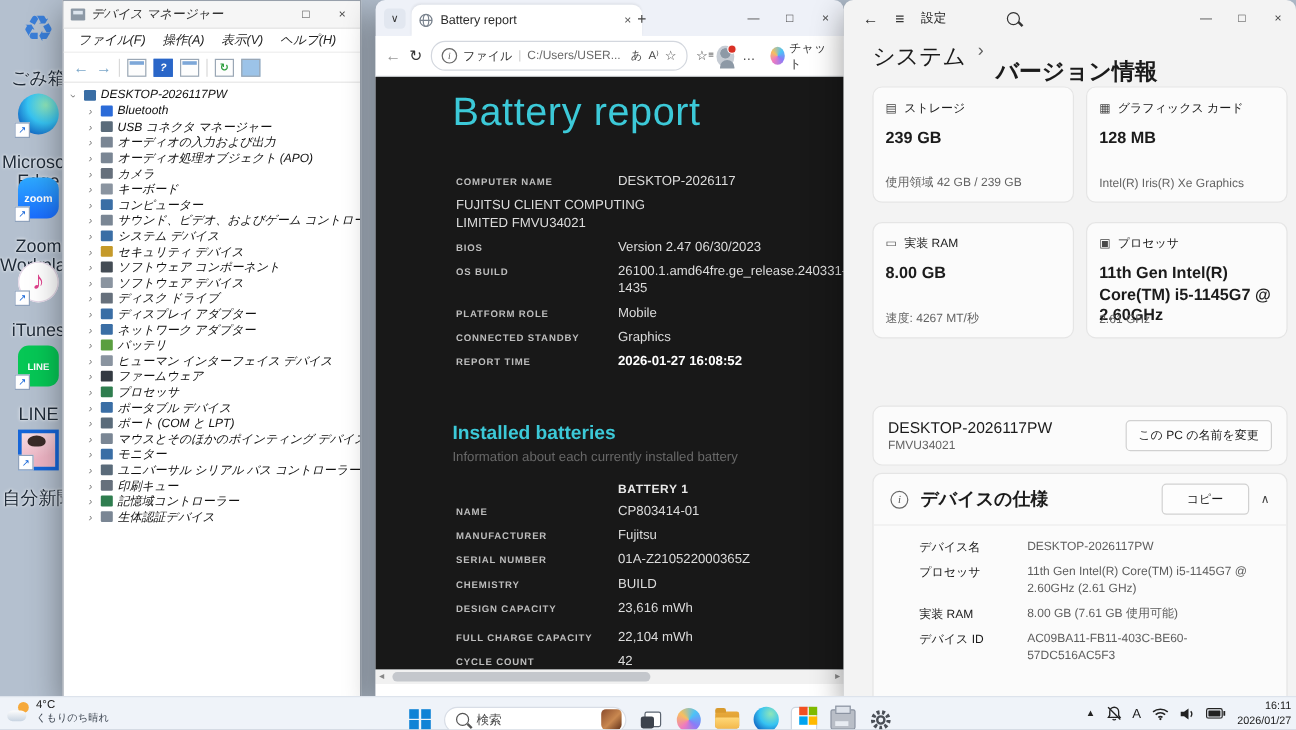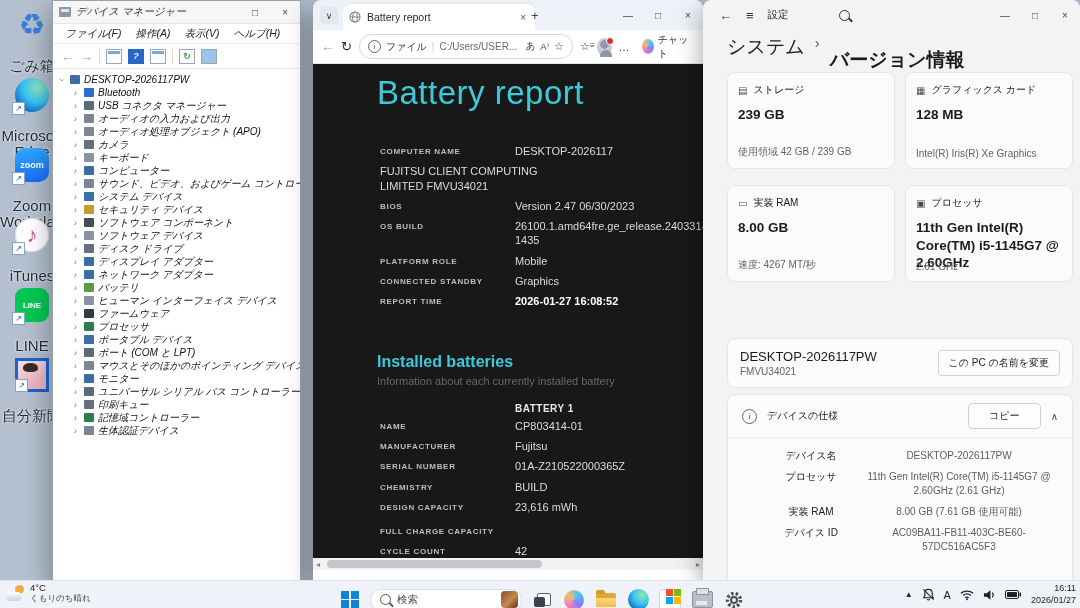--- a/index.html
+++ b/index.html
@@ -125,23 +125,23 @@
   .namecard{position:absolute;left:24px;top:338px;width:346px;height:50px;background:#fbfbfb;border:1px solid #e5e5e5;border-radius:8px;
     box-sizing:border-box;display:flex;align-items:center;padding:0 12px;}
   .nm-l{flex:1;}
   .nm-name{font-size:13px;color:#1b1b1b;}
   .nm-sub{font-size:10px;color:#636363;margin-top:2px;}
   .btn{background:#fdfdfd;border:1px solid #d1d1d1;border-radius:4px;font-size:10px;color:#1b1b1b;
     padding:5px 10px;cursor:pointer;font-family:inherit;}
   .speccard{position:absolute;left:24px;top:394px;width:346px;height:200px;background:#fbfbfb;border:1px solid #e5e5e5;
     border-radius:8px 8px 0 0;box-sizing:border-box;}
   .spec-h{height:42px;display:flex;align-items:center;gap:10px;padding:0 14px;border-bottom:1px solid #ececec;}
-  .spec-title{flex:1;font-size:10px;color:#1b1b1b;}
+  .spec-title{flex:1;font-size:15px;color:#1b1b1b;font-weight:bold;}
   .spec-chev{font-size:10px;color:#444;cursor:pointer;}
-  .spec-rows{padding:11px 10px 0 38px;text-align:center;}
+  .spec-rows{padding:11px 10px 0 38px;}
   .spec-row{display:flex;margin-bottom:7px;}
   .spec-label{width:90px;flex:none;font-size:10px;color:#1b1b1b;}
   .spec-val{flex:1;font-size:10px;color:#5d5d5d;line-height:1.4;}
 
   
   .taskbar{position:absolute;left:0;bottom:0;width:1080px;height:27px;background:#eff3f9;border-top:1px solid #dde3ec;z-index:10;}
   .weather{position:absolute;left:6px;top:2px;display:flex;align-items:center;gap:5px;cursor:pointer;}
   .w-ic{width:19px;height:16px;position:relative;}
   .w-ic::before{content:"";position:absolute;left:9px;top:0;width:9px;height:9px;border-radius:50%;background:#f6a93b;}
   .w-ic::after{content:"";position:absolute;left:0;bottom:0;width:16px;height:9px;border-radius:6px;background:linear-gradient(#fdfdfd,#c8d4e2);}
@@ -526,20 +526,21 @@
             <div class="kv-val">BUILD</div>
           </div>
 
           <div class="kv-row">
             <div class="kv-label">DESIGN CAPACITY</div>
             <div class="kv-val">23,616 mWh</div>
           </div>
 
           <div class="kv-row" data-gap="true">
             <div class="kv-label">FULL CHARGE CAPACITY</div>
+            <div class="kv-val">22,104 mWh</div>
           </div>
 
           <div class="kv-row">
             <div class="kv-label">CYCLE COUNT</div>
             <div class="kv-val">42</div>
           </div>
         </div>
     </div>
     <div class="b-hscroll">
       <span class="hs-arrow">◄</span>

